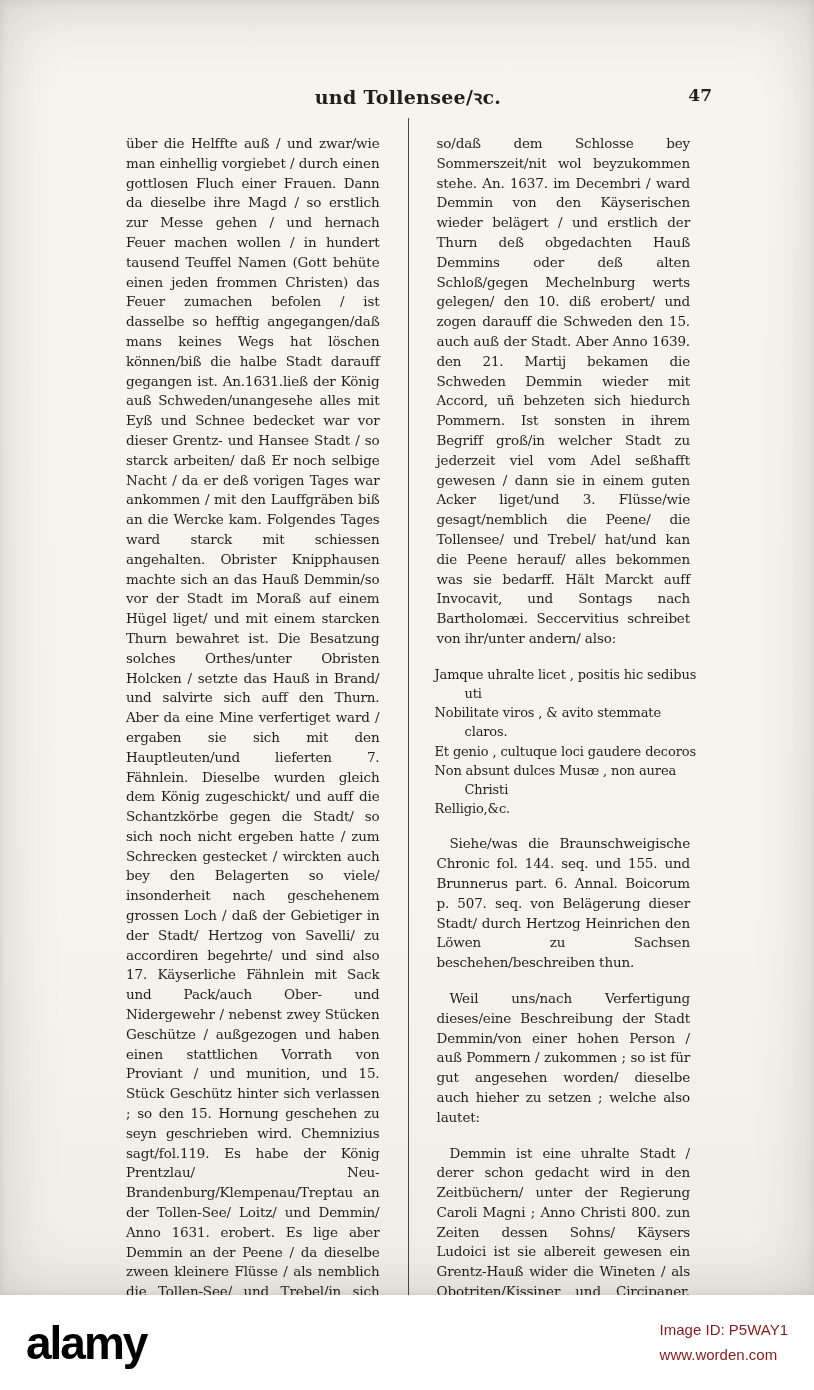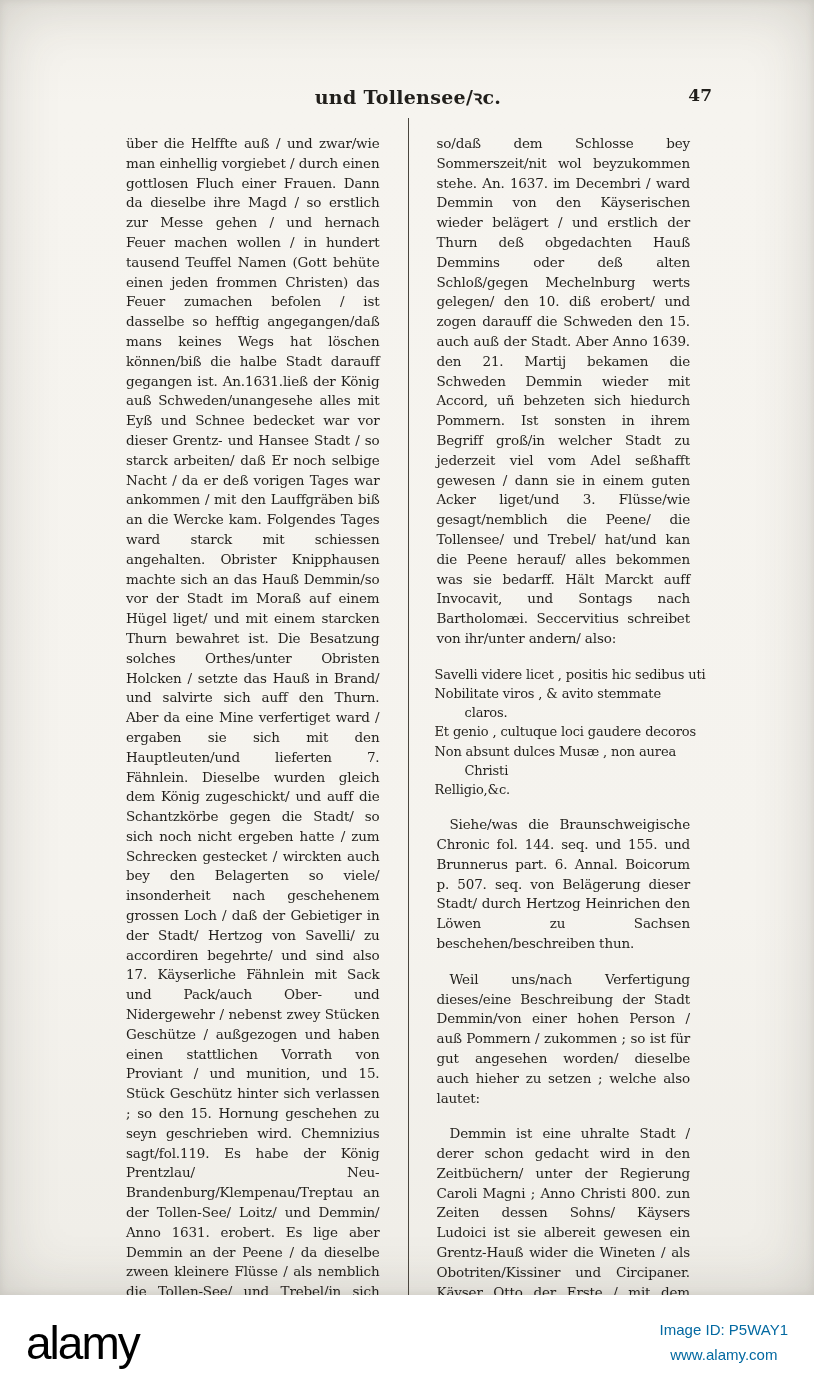--- a/index.html
+++ b/index.html
@@ -98,28 +98,28 @@
     background: #ffffff;
     display: flex;
     align-items: center;
     justify-content: space-between;
     padding: 0 26px;
     box-sizing: border-box;
     font-family: "Liberation Sans", sans-serif;
   }
   .alamy-logo {
     font-size: 46px;
-    font-weight: normal;
+    font-weight: bold;
     color: #000000;
     letter-spacing: -2px;
     line-height: 1;
   }
   .footer-right {
-    text-align: center;
-    color: #0369a1;
+    text-align: left;
+    color: #7f1d1d;
     font-size: 15px;
     line-height: 1.65;
   }
   .footer-right .image-id { font-weight: normal; }
 </style>
 </head>
 <body>
 
 <div class="scan">
   <div class="text-block">
@@ -132,21 +132,21 @@
     <div class="columns">
 
       <div class="col col-left">
         <p class="para">über die Helffte auß / und zwar/wie man einhellig vorgiebet / durch einen gottlosen Fluch einer Frauen. Dann da dieselbe ihre Magd / so erstlich zur Messe gehen / und hernach Feuer machen wollen / in hundert tausend Teuffel Namen (Gott behüte einen jeden frommen Christen) das Feuer zumachen befolen / ist dasselbe so hefftig angegangen/daß mans keines Wegs hat löschen können/biß die halbe Stadt darauff gegangen ist. An.1631.ließ der König auß Schweden/unangesehe alles mit Eyß und Schnee bedecket war vor dieser Grentz- und Hansee Stadt / so starck arbeiten/ daß Er noch selbige Nacht / da er deß vorigen Tages war ankommen / mit den Lauffgräben biß an die Wercke kam. Folgendes Tages ward starck mit schiessen angehalten. Obrister Knipphausen machte sich an das Hauß Demmin/so vor der Stadt im Moraß auf einem Hügel liget/ und mit einem starcken Thurn bewahret ist. Die Besatzung solches Orthes/unter Obristen Holcken / setzte das Hauß in Brand/ und salvirte sich auff den Thurn. Aber da eine Mine verfertiget ward / ergaben sie sich mit den Hauptleuten/und lieferten 7. Fähnlein. Dieselbe wurden gleich dem König zugeschickt/ und auff die Schantzkörbe gegen die Stadt/ so sich noch nicht ergeben hatte / zum Schrecken gestecket / wirckten auch bey den Belagerten so viele/ insonderheit nach geschehenem grossen Loch / daß der Gebietiger in der Stadt/ Hertzog von Savelli/ zu accordiren begehrte/ und sind also 17. Käyserliche Fähnlein mit Sack und Pack/auch Ober- und Nidergewehr / nebenst zwey Stücken Geschütze / außgezogen und haben einen stattlichen Vorrath von Proviant / und munition, und 15. Stück Geschütz hinter sich verlassen ; so den 15. Hornung geschehen zu seyn geschrieben wird. Chemnizius sagt/fol.119. Es habe der König Prentzlau/ Neu-Brandenburg/Klempenau/Treptau an der Tollen-See/ Loitz/ und Demmin/ Anno 1631. erobert. Es lige aber Demmin an der Peene / da dieselbe zween kleinere Flüsse / als nemblich die Tollen-See/ und Trebel/in sich nehme. Das Schloß daselbst lige abseits von der Stadt im Moraß; welchen man über einen engen Dam / und unterschiedene Brücken/ passieren müsse/ als-</p>
       </div>
 
       <div class="col col-right">
         <p class="para">so/daß dem Schlosse bey Sommerszeit/nit wol beyzukommen stehe. An. 1637. im Decembri / ward Demmin von den Käyserischen wieder belägert / und erstlich der Thurn deß obgedachten Hauß Demmins oder deß alten Schloß/gegen Mechelnburg werts gelegen/ den 10. diß erobert/ und zogen darauff die Schweden den 15. auch auß der Stadt. Aber Anno 1639. den 21. Martij bekamen die Schweden Demmin wieder mit Accord, uñ behzeten sich hiedurch Pommern. Ist sonsten in ihrem Begriff groß/in welcher Stadt zu jederzeit viel vom Adel seßhafft gewesen / dann sie in einem guten Acker liget/und 3. Flüsse/wie gesagt/nemblich die Peene/ die Tollensee/ und Trebel/ hat/und kan die Peene herauf/ alles bekommen was sie bedarff. Hält Marckt auff Invocavit, und Sontags nach Bartholomæi. Seccervitius schreibet von ihr/unter andern/ also:</p>
 
         <div class="verse">
-          <div class="verse-line">Savelli videre licet , positis hic sedibus uti</div>
+          <div class="verse-line">Jamque uhralte licet , positis hic sedibus uti</div>
           <div class="verse-line">Nobilitate viros , &amp; avito stemmate claros.</div>
           <div class="verse-line">Et genio , cultuque loci gaudere decoros</div>
           <div class="verse-line">Non absunt dulces Musæ , non aurea Christi</div>
           <div class="verse-line">Relligio,&amp;c.</div>
         </div>
 
         <p class="para indent">Siehe/was die Braunschweigische Chronic fol. 144. seq. und 155. und Brunnerus part. 6. Annal. Boicorum p. 507. seq. von Belägerung dieser Stadt/ durch Hertzog Heinrichen den Löwen zu Sachsen beschehen/beschreiben thun.</p>
 
         <p class="para indent">Weil uns/nach Verfertigung dieses/eine Beschreibung der Stadt Demmin/von einer hohen Person / auß Pommern / zukommen ; so ist für gut angesehen worden/ dieselbe auch hieher zu setzen ; welche also lautet:</p>
 
@@ -156,15 +156,15 @@
       </div>
 
     </div>
   </div>
 </div>
 
 <div class="footer-bar">
   <div class="alamy-logo">alamy</div>
   <div class="footer-right">
     <div class="image-id">Image ID: P5WAY1</div>
-    <div class="alamy-url">www.alamy.com</div>
+    <div class="alamy-url">www.worden.com</div>
   </div>
 </div>
 
 </body></html>

